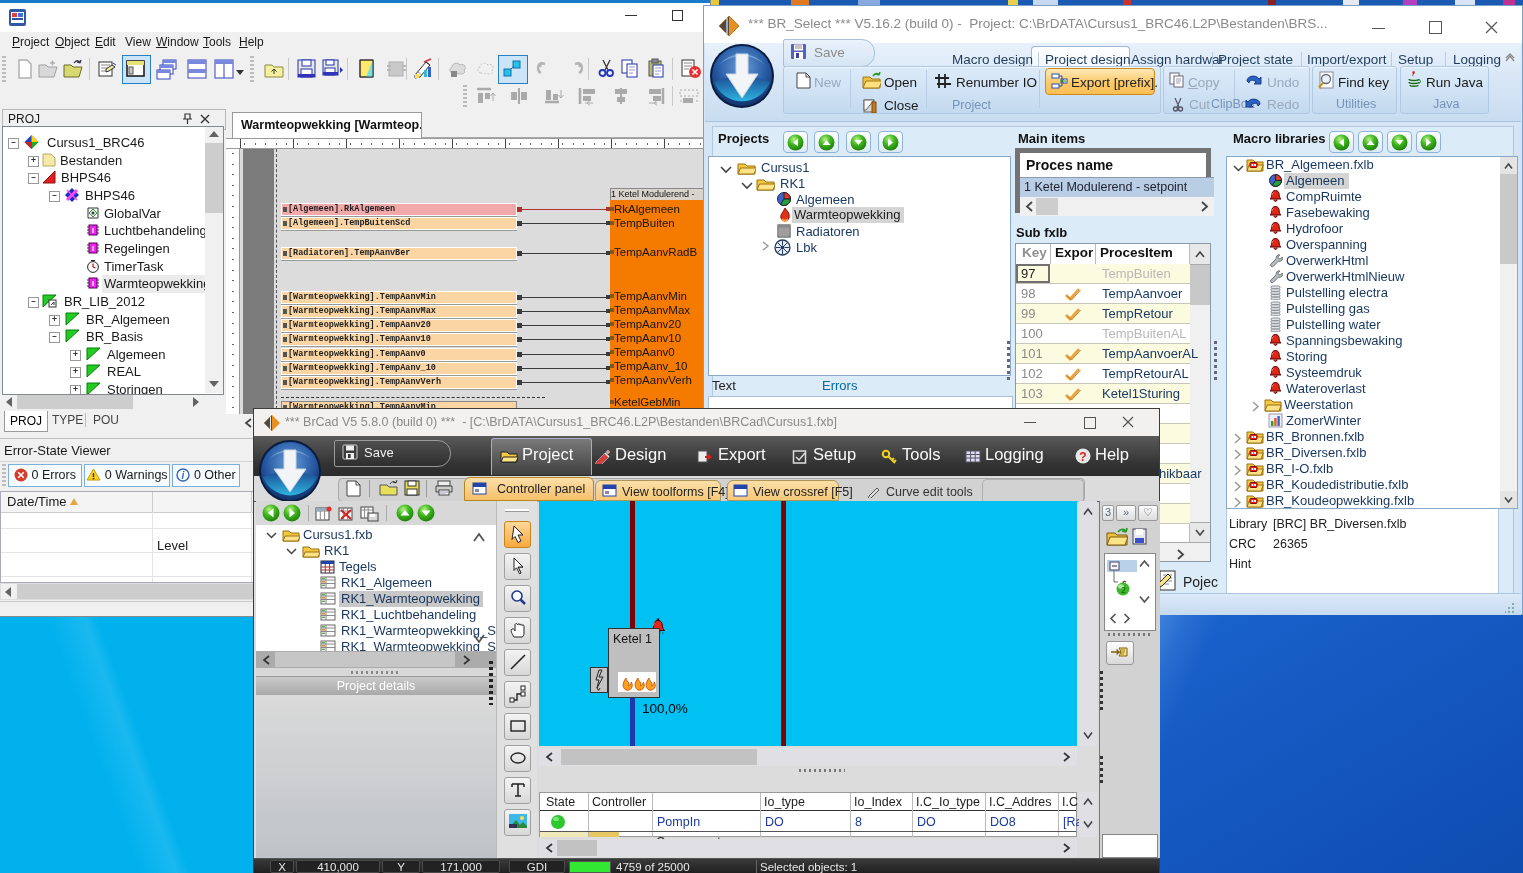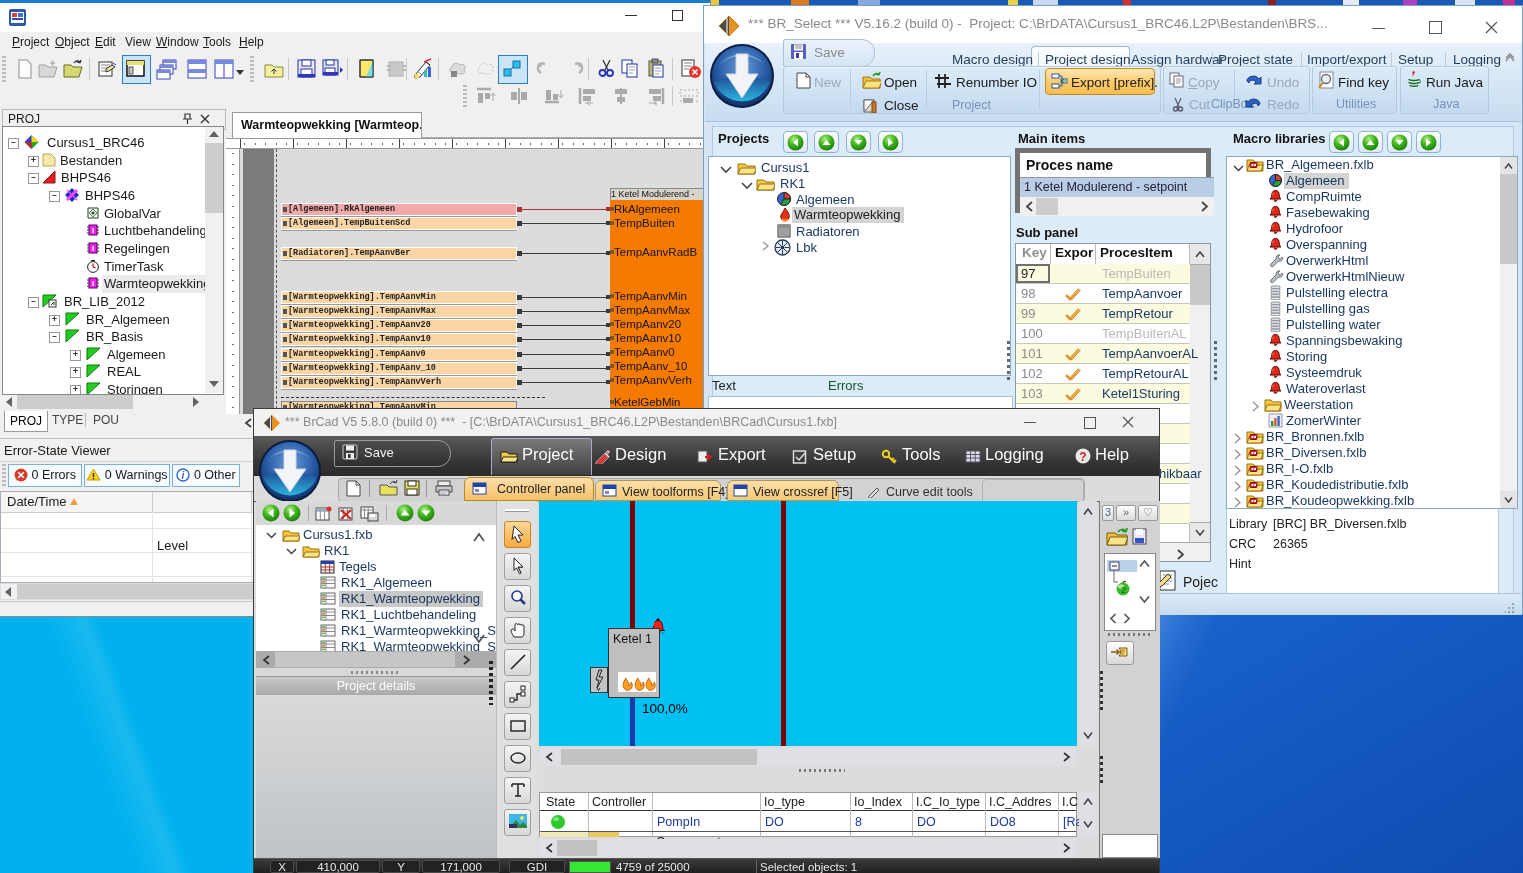--- a/index.html
+++ b/index.html
@@ -752,40 +752,40 @@
         <path d="M2 1l5 4-5 4" fill="none" stroke="#999" stroke-width="1.5"></path>
       </svg>
     <svg class="a" style="left:65px;top:82px" width="17" height="17">
         <circle cx="8.5" cy="8.5" r="7.5" fill="#e8eef4" stroke="#223a5e" stroke-width="1.3"></circle>
         <circle cx="8.5" cy="8.5" r="2" fill="#223a5e"></circle>
         <path d="M8.5 2v4M8.5 11v4M2 8.5h4M11 8.5h4M4 4l3 3M13 13l-3-3M13 4l-3 3M4 13l3-3" stroke="#223a5e"></path>
       </svg>
     <div class="a ptxt" style="left:87px;top:83px;">Lbk</div>
   </div>
   <div class="a" style="left:8px;top:372px;font-size:13px;color:#222;">Text</div>
-  <div class="a" style="left:124px;top:372px;font-size:13px;color:#14532d;">Errors</div>
+  <div class="a" style="left:118px;top:372px;font-size:13px;color:#0369a1;">Errors</div>
   <div class="a" style="left:4px;top:390px;width:303px;height:60px;background:#fff;border:1px solid #a8c0d8;"></div>
 
   <div class="a" style="left:314px;top:125px;font-weight:bold;font-size:13px;color:#111;">Main items</div>
   <div class="a" style="left:311px;top:142px;width:196px;height:65px;background:#fff;border:5px solid #737373;box-sizing:border-box;">
     <div class="a" style="left:6px;top:4px;font-weight:bold;font-size:14px;color:#111;">Proces name</div>
     <div class="a" style="left:0px;top:24px;width:194px;height:19px;background:#b9cde4;border-top:1px solid #8a9ab0;border-bottom:1px solid #8a9ab0;">
         <span class="a" style="left:4px;top:2px;font-size:12.5px;color:#223;">1 Ketel Modulerend - setpoint</span>
       </div>
     <div class="a" style="left:0px;top:44px;width:194px;height:19px;background:#f0f0f0;">
       <svg class="a" style="left:5px;top:4px" width="9" height="11">
           <path d="M7 1L2 5.5L7 10" fill="none" stroke="#444" stroke-width="1.8"></path>
         </svg>
       <svg class="a" style="left:180px;top:4px" width="9" height="11">
           <path d="M2 1L7 5.5L2 10" fill="none" stroke="#444" stroke-width="1.8"></path>
         </svg>
       <div class="a" style="left:16px;top:1px;width:22px;height:17px;background:#cdcdcd;"></div>
     </div>
   </div>
-  <div class="a" style="left:312px;top:219px;font-weight:bold;font-size:13px;color:#111;">Sub panel</div>
+  <div class="a" style="left:312px;top:219px;font-weight:bold;font-size:13px;color:#111;">Sub fxlb</div>
 
   <div class="a" style="left:311px;top:237px;width:196px;height:319px;background:#fff;border:1px solid #8899aa;box-sizing:border-box;overflow:hidden;" id="subitems">
     <div class="a" style="left:0;top:0;width:194px;height:20px;border-bottom:1px solid #999;">
       <span class="a" style="left:6px;top:1px;font-weight:bold;font-size:13.5px;color:#909090;">Key</span>
       <span class="a" style="left:39px;top:1px;font-weight:bold;font-size:13.5px;color:#111;">Expor</span>
       <span class="a" style="left:84px;top:1px;font-weight:bold;font-size:13.5px;color:#111;">ProcesItem</span>
     </div>
     <div class="a" style="left:34px;top:0px;width:1px;height:319px;background:#bbb;"></div>
     <div class="a" style="left:79px;top:0px;width:1px;height:319px;background:#bbb;"></div>
     <div class="a" style="left:173px;top:0px;width:1px;height:319px;background:#bbb;"></div>

